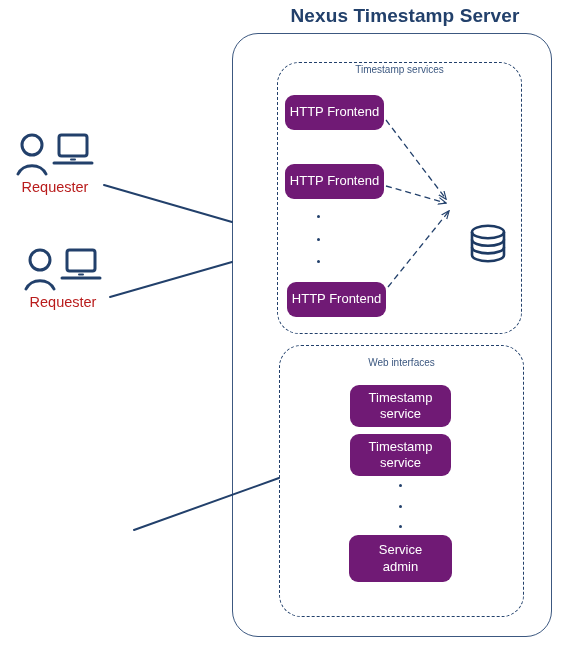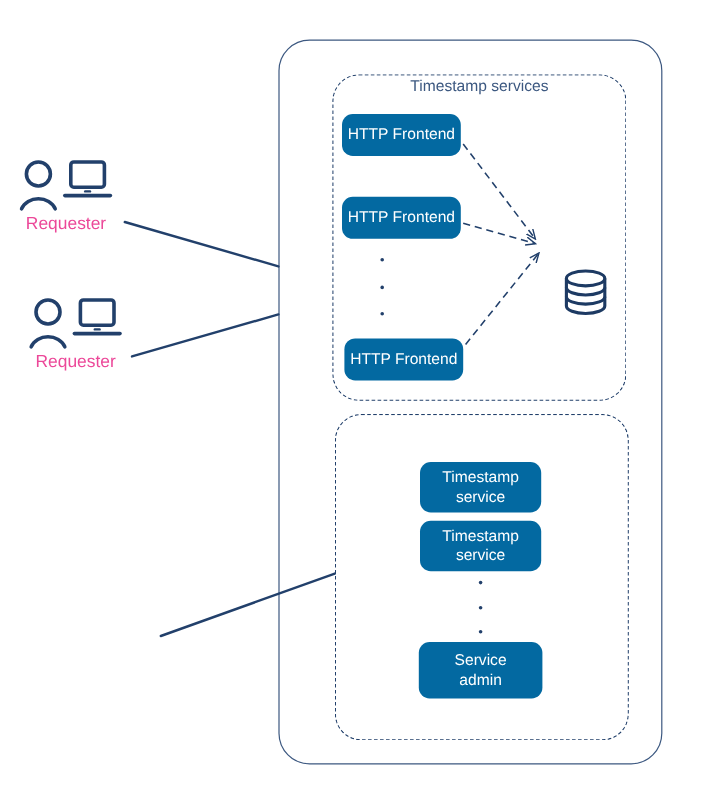--- a/index.html
+++ b/index.html
@@ -62,39 +62,39 @@
   }
   #web-ifaces-box {
     left: 279px;
     top: 345px;
     width: 245px;
     height: 272px;
   }
   .group-label {
     position: absolute;
     text-align: center;
-    font-size: 13px;
+    font-size: 10px;
     color: #3c5880;
     white-space: nowrap;
   }
   #ts-services-label {
     left: 277px;
     top: 64px;
     width: 245px;
   }
   #web-ifaces-label {
     left: 279px;
     top: 357px;
     width: 245px;
   }
 
   
   .node {
     position: absolute;
-    background: #0369a1;
+    background: #701a75;
     color: #ffffff;
     border-radius: 9px;
     display: flex;
     align-items: center;
     justify-content: center;
     text-align: center;
     font-size: 13px;
     line-height: 1.25;
     box-sizing: border-box;
     white-space: pre-line;
@@ -130,21 +130,21 @@
   
   .actor {
     position: absolute;
     width: 110px;
     text-align: center;
   }
   .actor .actor-icon { display: block; margin: 0 auto; }
   .actor .actor-label {
     display: block;
     font-size: 14.5px;
-    color: #ec4899;
+    color: #b91c1c;
     margin-top: 1px;
     white-space: nowrap;
   }
   #actor-requester-1 { left: 0px;  top: 130px; }
   #actor-requester-2 { left: 8px;  top: 245px; }
   #actor-admin       { left: 13px; top: 480px; }
 
   
   #links, #dbicon {
     position: absolute;
@@ -152,27 +152,29 @@
     width: 587px;
     height: 660px;
     pointer-events: none;
   }
 </style>
 </head>
 <body>
 
 <div id="stage">
 
+  <div class="title">Nexus Timestamp Server</div>
 
   <div class="outer-box"></div>
 
   <div class="dashed-box" id="ts-services-box"></div>
   <div class="group-label" id="ts-services-label">Timestamp services</div>
 
   <div class="dashed-box" id="web-ifaces-box"></div>
+  <div class="group-label" id="web-ifaces-label">Web interfaces</div>
 
   <svg id="links" viewBox="0 0 587 660" xmlns="http://www.w3.org/2000/svg">
     <defs>
       <marker id="arrowhead" markerWidth="7" markerHeight="7" refX="6" refY="3" orient="auto" markerUnits="strokeWidth">
         <path d="M0,0.4 L6.2,3 L0,5.6" fill="none" stroke="#22406b" stroke-width="0.9"></path>
       </marker>
     </defs>
 
     <line x1="104" y1="185" x2="232" y2="222" stroke="#22406b" stroke-width="2" stroke-linecap="round"></line>
 

